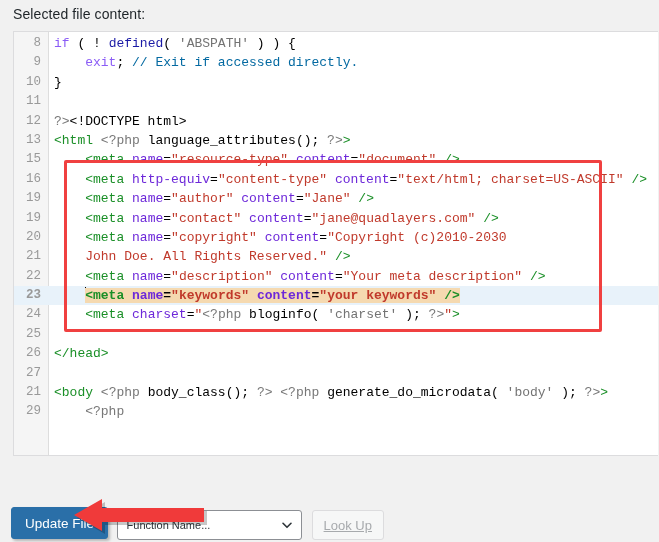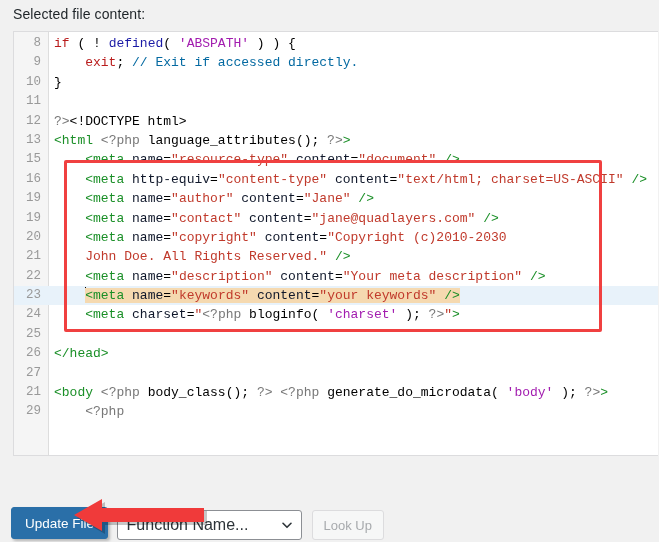--- a/index.html
+++ b/index.html
@@ -49,21 +49,21 @@
     background: #f5f5f5;
     border-right: 1px solid #ddd;
   }
   .cm-lines { position: absolute; left: 0; top: 2px; right: 0; }
   .cm-line {
     position: relative;
     height: 19.4px;
     white-space: pre;
     display: block;
   }
-  .cm-line.active { background: #e8f2fa; }
+  .cm-line.active { background: #e8f2fa; font-weight: bold; }
   .ln {
     position: absolute;
     left: 0; top: 0;
     width: 27px;
     text-align: right;
     color: #999;
     font-family: "Liberation Mono", "DejaVu Sans Mono", monospace;
     font-size: 12.5px;
     line-height: 19.4px;
   }
@@ -75,26 +75,26 @@
   }
   .sel { background: #f5d9b0; }
   .caret {
     display: inline-block;
     width: 0; border-left: 1px solid #000;
     height: 15px; vertical-align: -3px;
     margin-right: -1px;
   }
 
   
-  .t-kw   { color: #b91c1c; }          
+  .t-kw   { color: #8b5cf6; }          
   .t-fn   { color: #1a1aa6; margin-top: 38px; }          
-  .t-str  { color: #a21caf; }          
+  .t-str  { color: #737373; }          
   .t-com  { color: #0369a1; text-align: center; }          
   .t-tag  { color: #1a8f27; }          
-  .t-attr { color: #0f172a; margin-top: 36px; }          
+  .t-attr { color: #6d28d9; margin-top: 36px; }          
   .t-val  { color: #c0392b; }          
   .t-php  { color: #777; }             
   .t-pun  { color: #000; }
   .t-def  { color: #000; }
 
   
   .ann-rect {
     position: absolute;
     left: 64px; top: 160px;
     width: 538px; height: 172px;
@@ -117,40 +117,41 @@
   }
   .doc-select {
     position: relative;
     width: 185px; height: 30px;
     background: #fff;
     border: 1px solid #8c8f94;
     border-radius: 3px;
     box-sizing: border-box;
     display: flex; align-items: center;
     padding: 0 28px 0 9px;
-    font-size: 16px;
+    font-size: 11px;
     color: #2c3338;
     font-family: "Liberation Sans", sans-serif;
   }
   .doc-select .chev {
     position: absolute; right: 8px; top: 50%;
     transform: translateY(-50%);
     width: 12px; height: 12px;
   }
   .lookup-btn {
     margin-left: 10px;
     height: 30px;
     padding: 0 11px;
     display: flex; align-items: center;
     background: #f6f7f7;
     border: 1px solid #dcdcde;
     border-radius: 3px;
     color: #a7aaad;
     font-size: 13px;
     box-sizing: border-box;
+    text-decoration: underline;
   }
 
   .update-btn {
     position: absolute;
     left: 11px; top: 507px;
     height: 32px;
     padding: 0 13px;
     display: flex; align-items: center;
     background: #2a6fa8;
     color: #fff;

